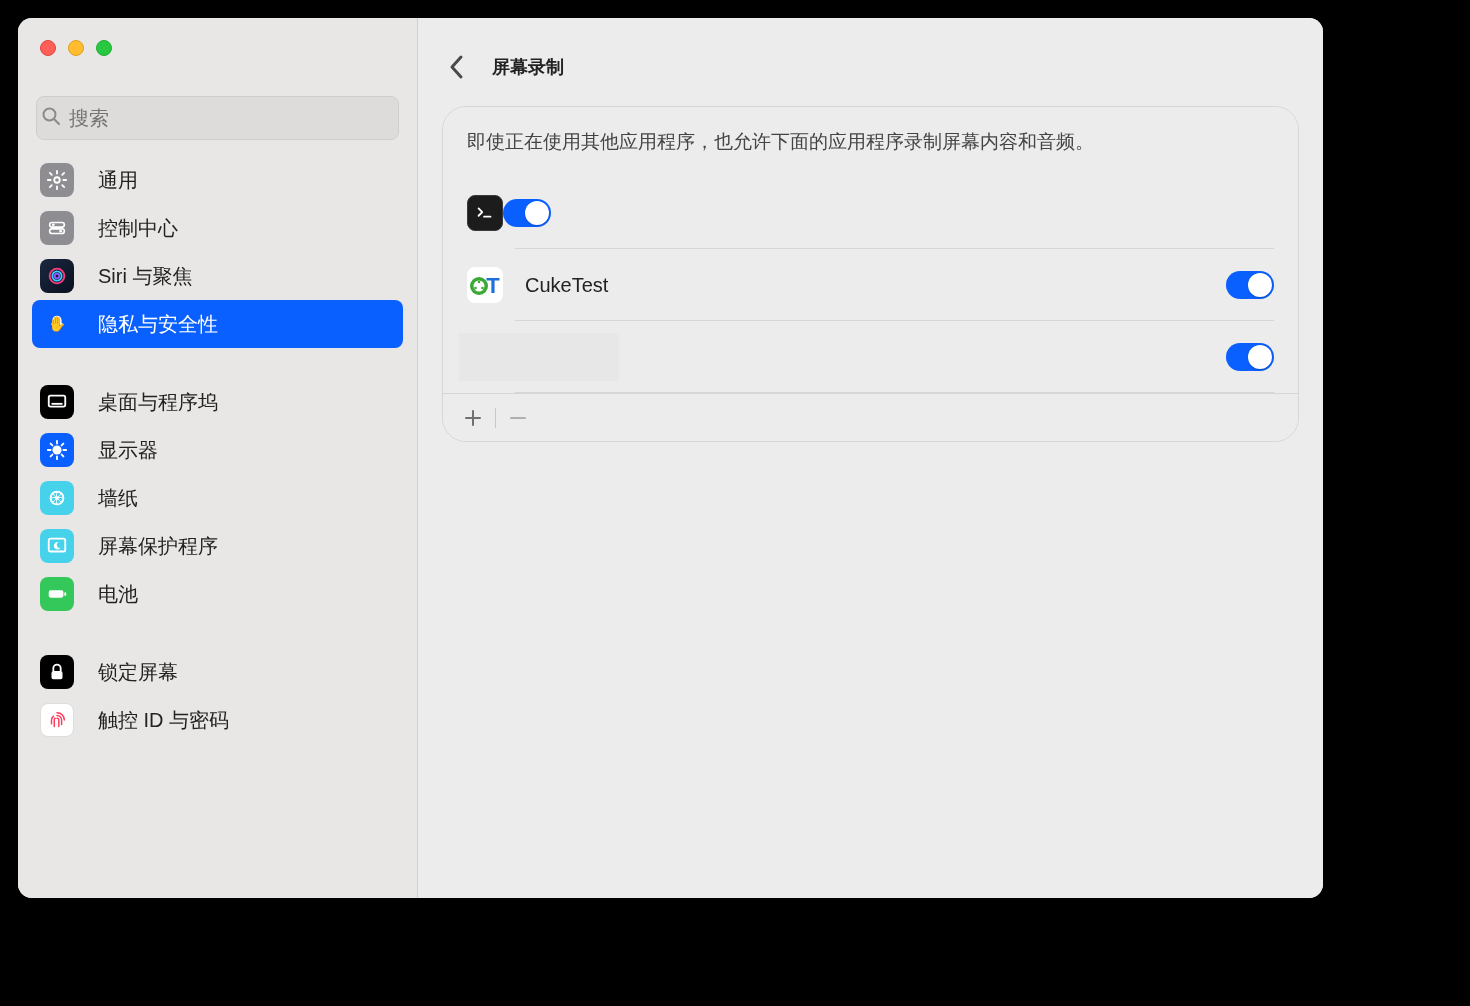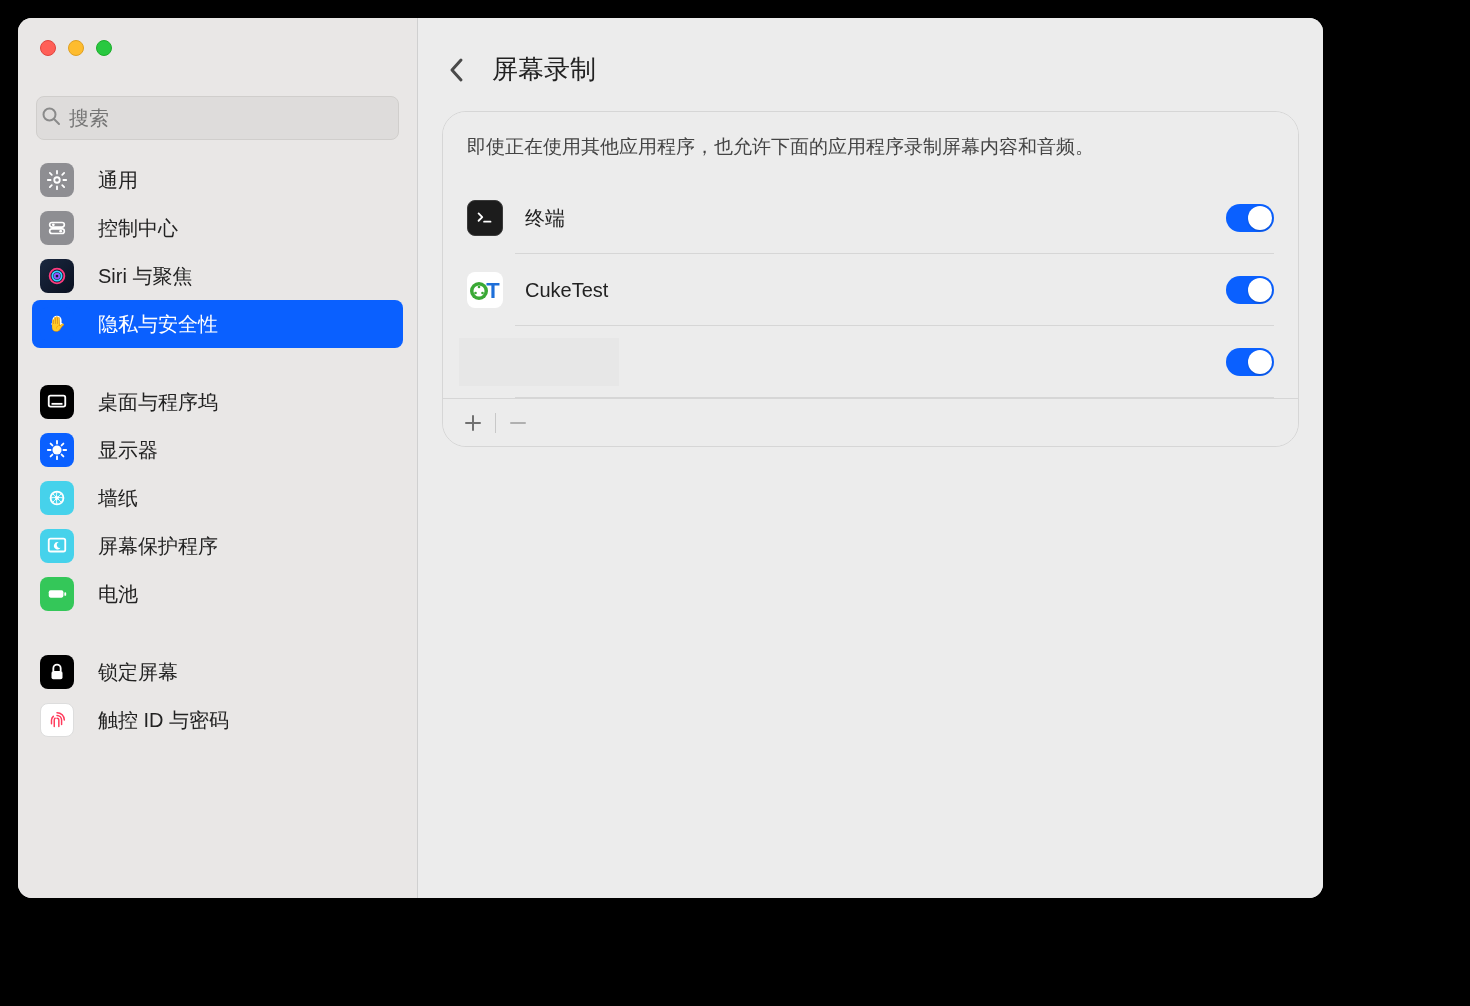--- a/index.html
+++ b/index.html
@@ -104,22 +104,22 @@
       gap: 20px;
     }
     .back-btn {
       width: 30px;
       height: 30px;
       display: flex;
       align-items: center;
       justify-content: center;
     }
     .page-title {
-      font-size: 26px;
-      font-weight: 400;
+      font-size: 18px;
+      font-weight: 700;
       color: #222;
     }
     .panel {
       margin: 0 24px;
       border-radius: 24px;
       border: 1px solid #d6d6d6;
       overflow: hidden;
       background: #ececec;
     }
     .panel-desc {
@@ -365,21 +365,20 @@
     <div class="panel">
       <div class="panel-desc">即使正在使用其他应用程序，也允许下面的应用程序录制屏幕内容和音频。</div>
 
       <div class="app-row">
         <span class="app-icon" style="background:#1c1c1c;border:1px solid #3a3a3a">
           <svg width="22" height="22" viewBox="0 0 24 24">
               <path d="M5 7l4 4-4 4" stroke="#fff" stroke-width="2" fill="none" stroke-linecap="round" stroke-linejoin="round"></path>
               <line x1="11" y1="16" x2="18" y2="16" stroke="#fff" stroke-width="2" stroke-linecap="round"></line>
             </svg>
         </span>
-        <span class="app-name">终端</span>
         <div class="toggle"></div>
       </div>
 
       <div class="app-row">
         <span class="app-icon" style="background:#fff">
           <svg width="34" height="34" viewBox="0 0 34 34">
               <circle cx="11" cy="18" r="9" fill="#3aa935"></circle>
               <circle cx="11" cy="18" r="5.5" fill="#fff"></circle>
               <circle cx="11" cy="14" r="1.3" fill="#3aa935"></circle>
               <circle cx="7.5" cy="20" r="1.3" fill="#3aa935"></circle>

